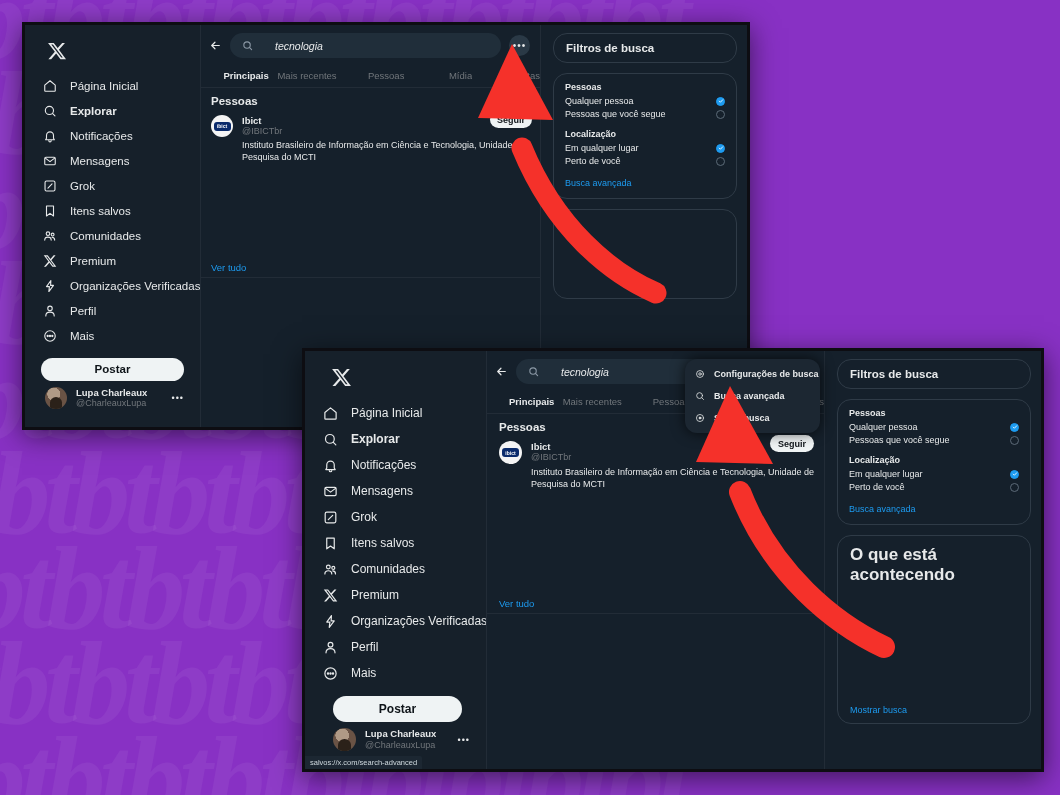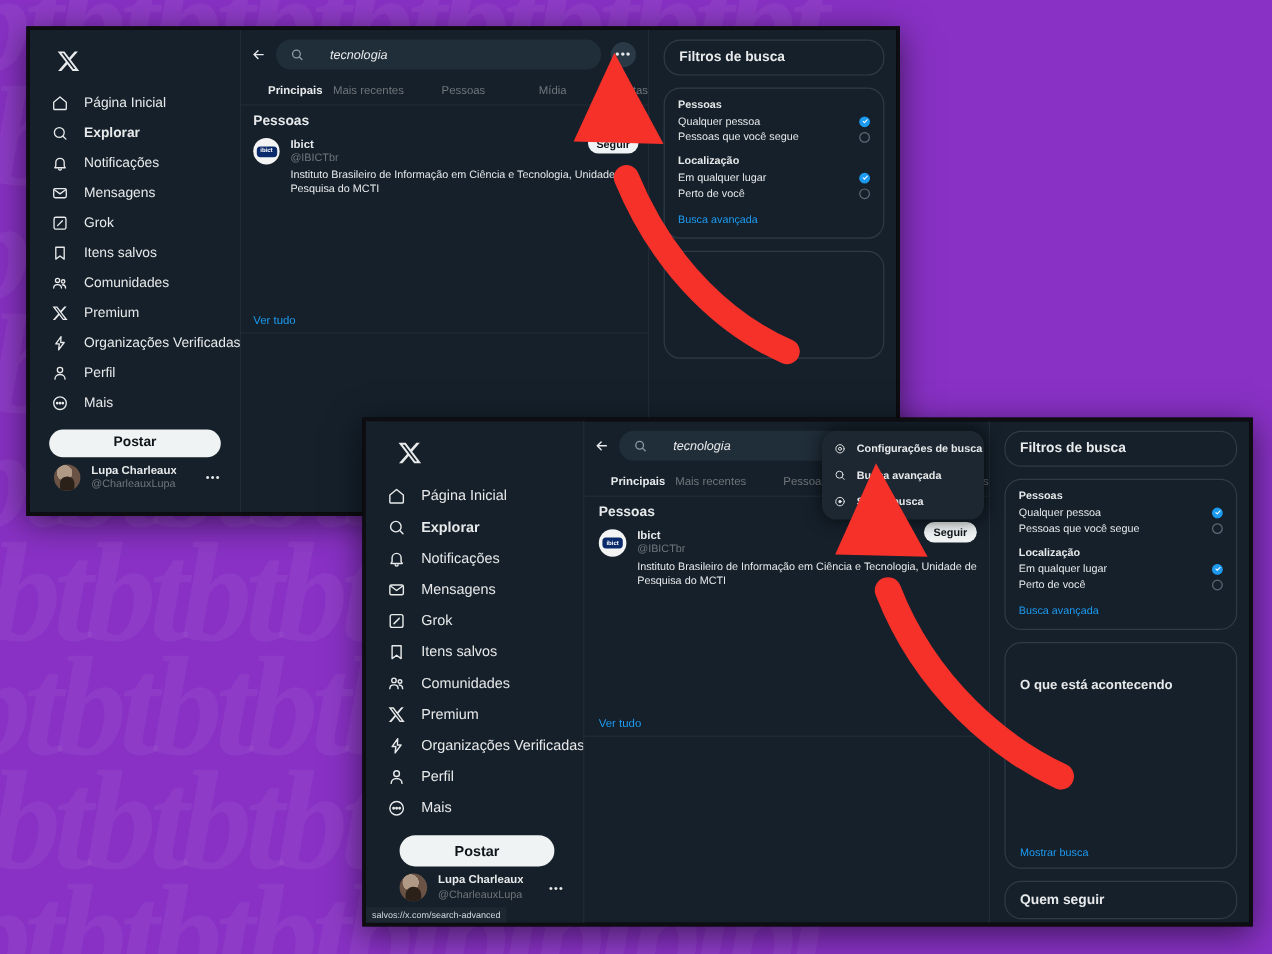--- a/index.html
+++ b/index.html
@@ -653,25 +653,22 @@
               </span>
             </div>
             <div class="f-row" style="margin: 3px 0px;">
               <span class="fl" style="font-size: 9px;">Perto de você</span>
               <span class="radio" style="width: 9px; height: 9px;"></span>
             </div>
           </div>
         <div class="link" style="font-size:9px; margin-top:12px;">Busca avançada</div>
       </div>
       <div class="card" style="padding:9px 12px 8px 12px; height:189px; position:relative;">
-        <div class="card-h" style="font-size:11px;margin-top:20px;">O que está acontecendo</div>
+        <div class="card-h" style="font-size:17px;">O que está acontecendo</div>
         <div class="link" style="font-size:9px; position:absolute; left:12px; bottom:8px;">Mostrar busca</div>
-      </div>
-      <div class="card" style="padding:9px 12px;">
-        <div class="card-h" style="font-size:11.5px;">Quem seguir</div>
       </div>
     </div>
   </div>
 
   <div class="menu" id="w2menu" style="left:380px; top:8px; width:135px; padding:4px 0;">
       <div class="menu-item" style="padding: 6px 10px;">
         <span style="display: flex;">
           <svg width="10" height="10" viewBox="0 0 24 24" stroke="#e7e9ea" stroke-width="1.9" fill="none" stroke-linecap="round" stroke-linejoin="round">
             <circle cx="12" cy="12" r="8.3"></circle>
             <circle cx="12" cy="12" r="3"></circle>

